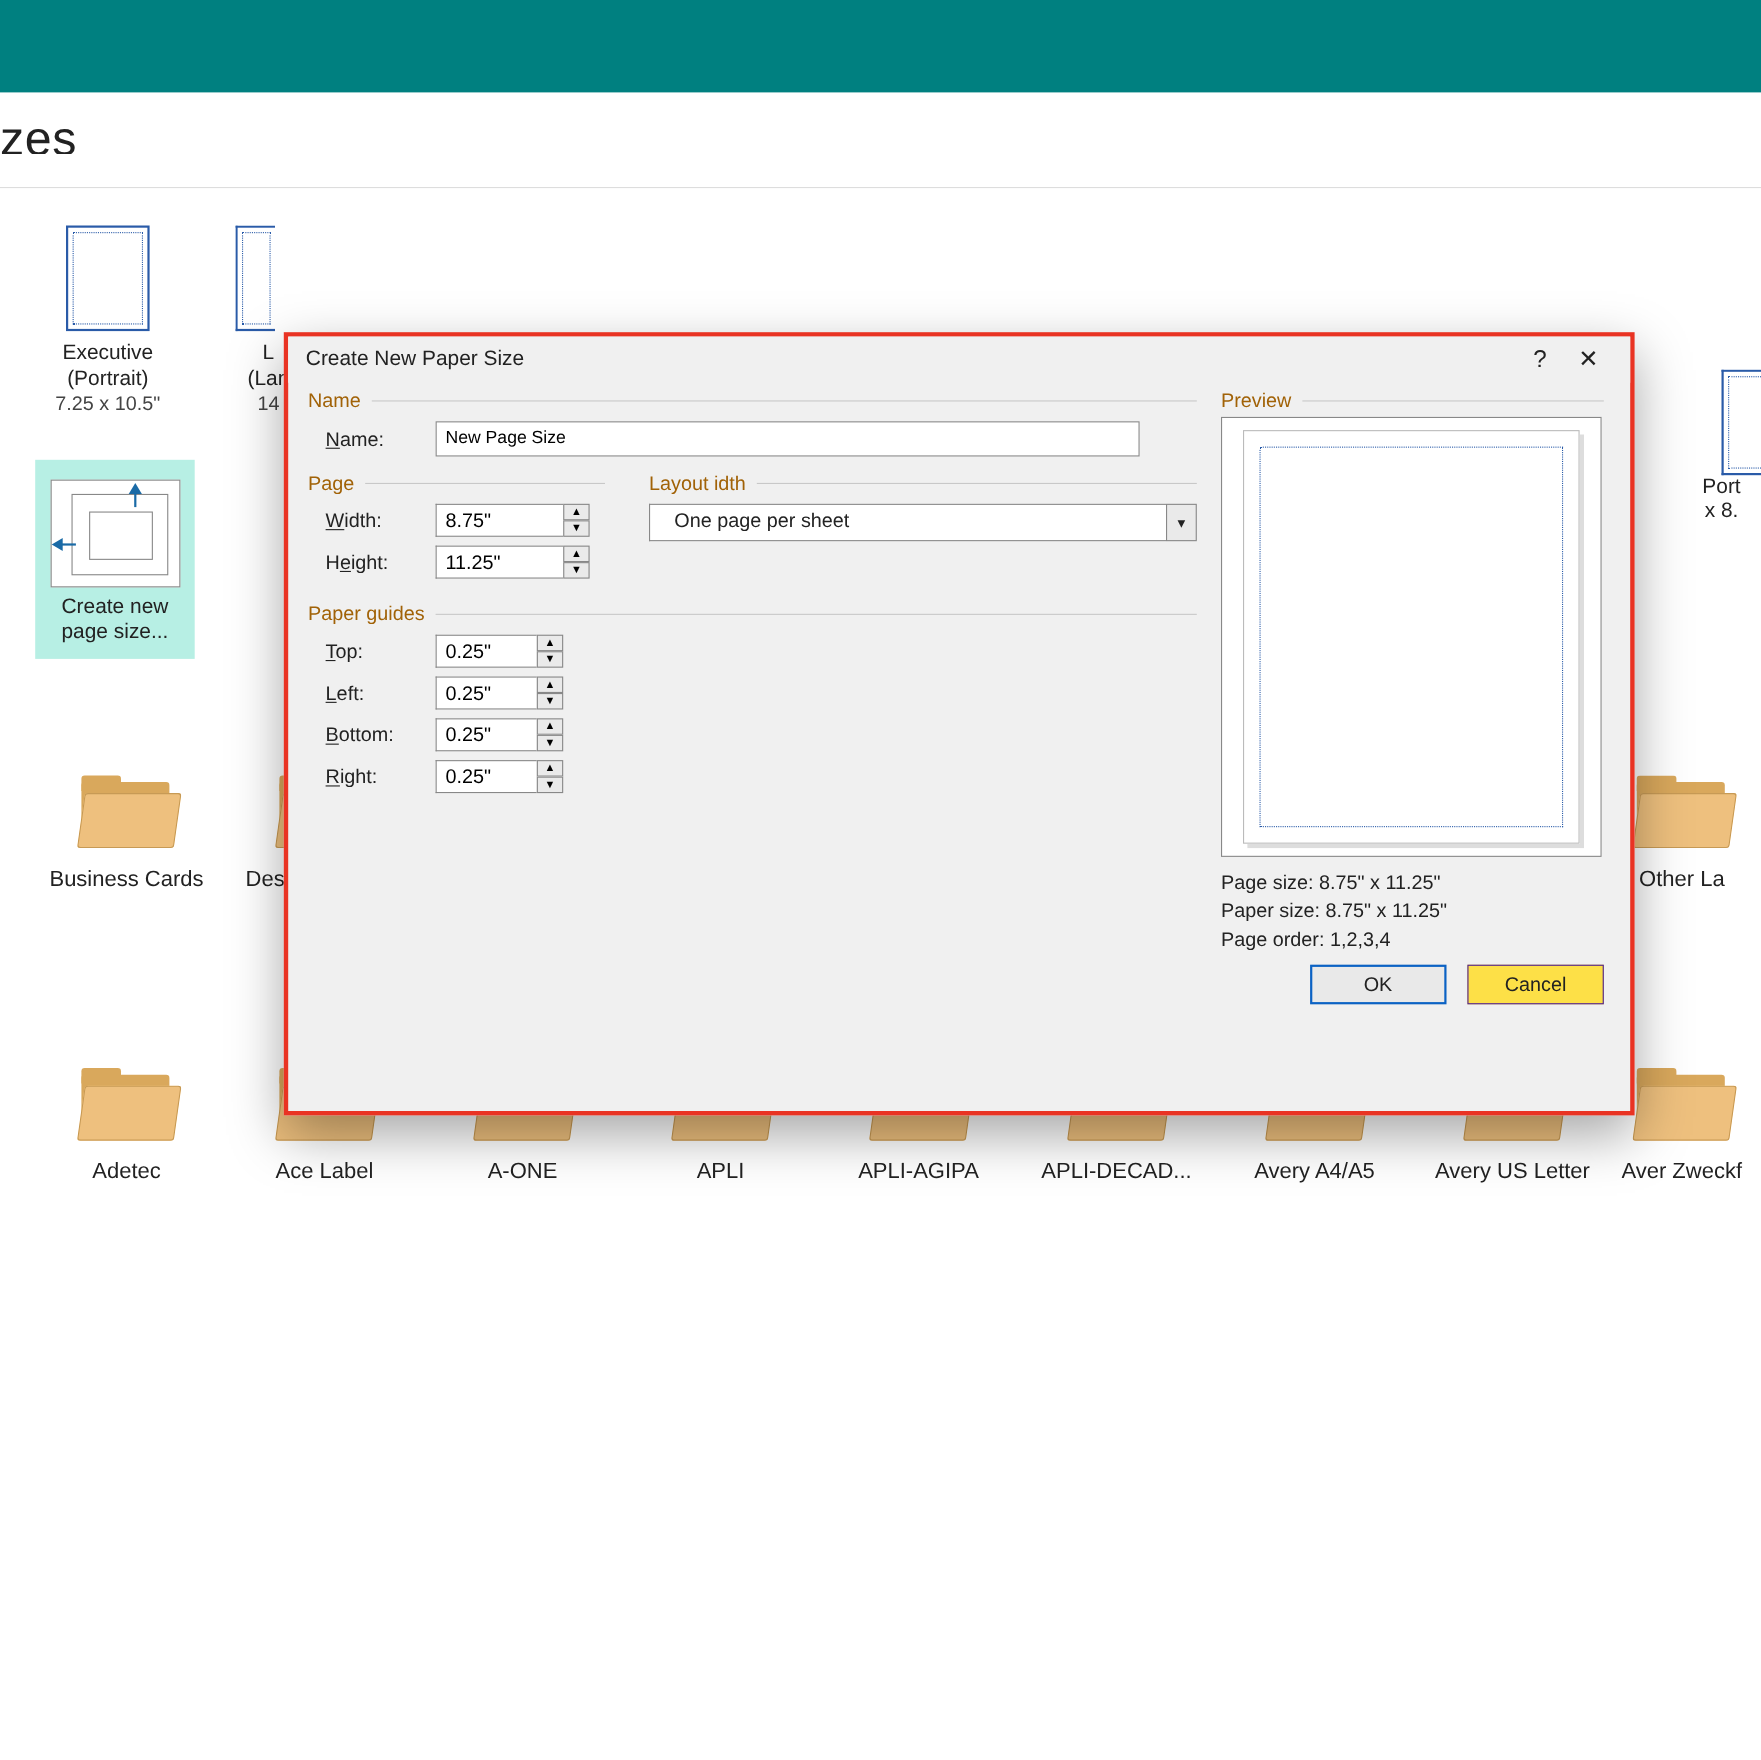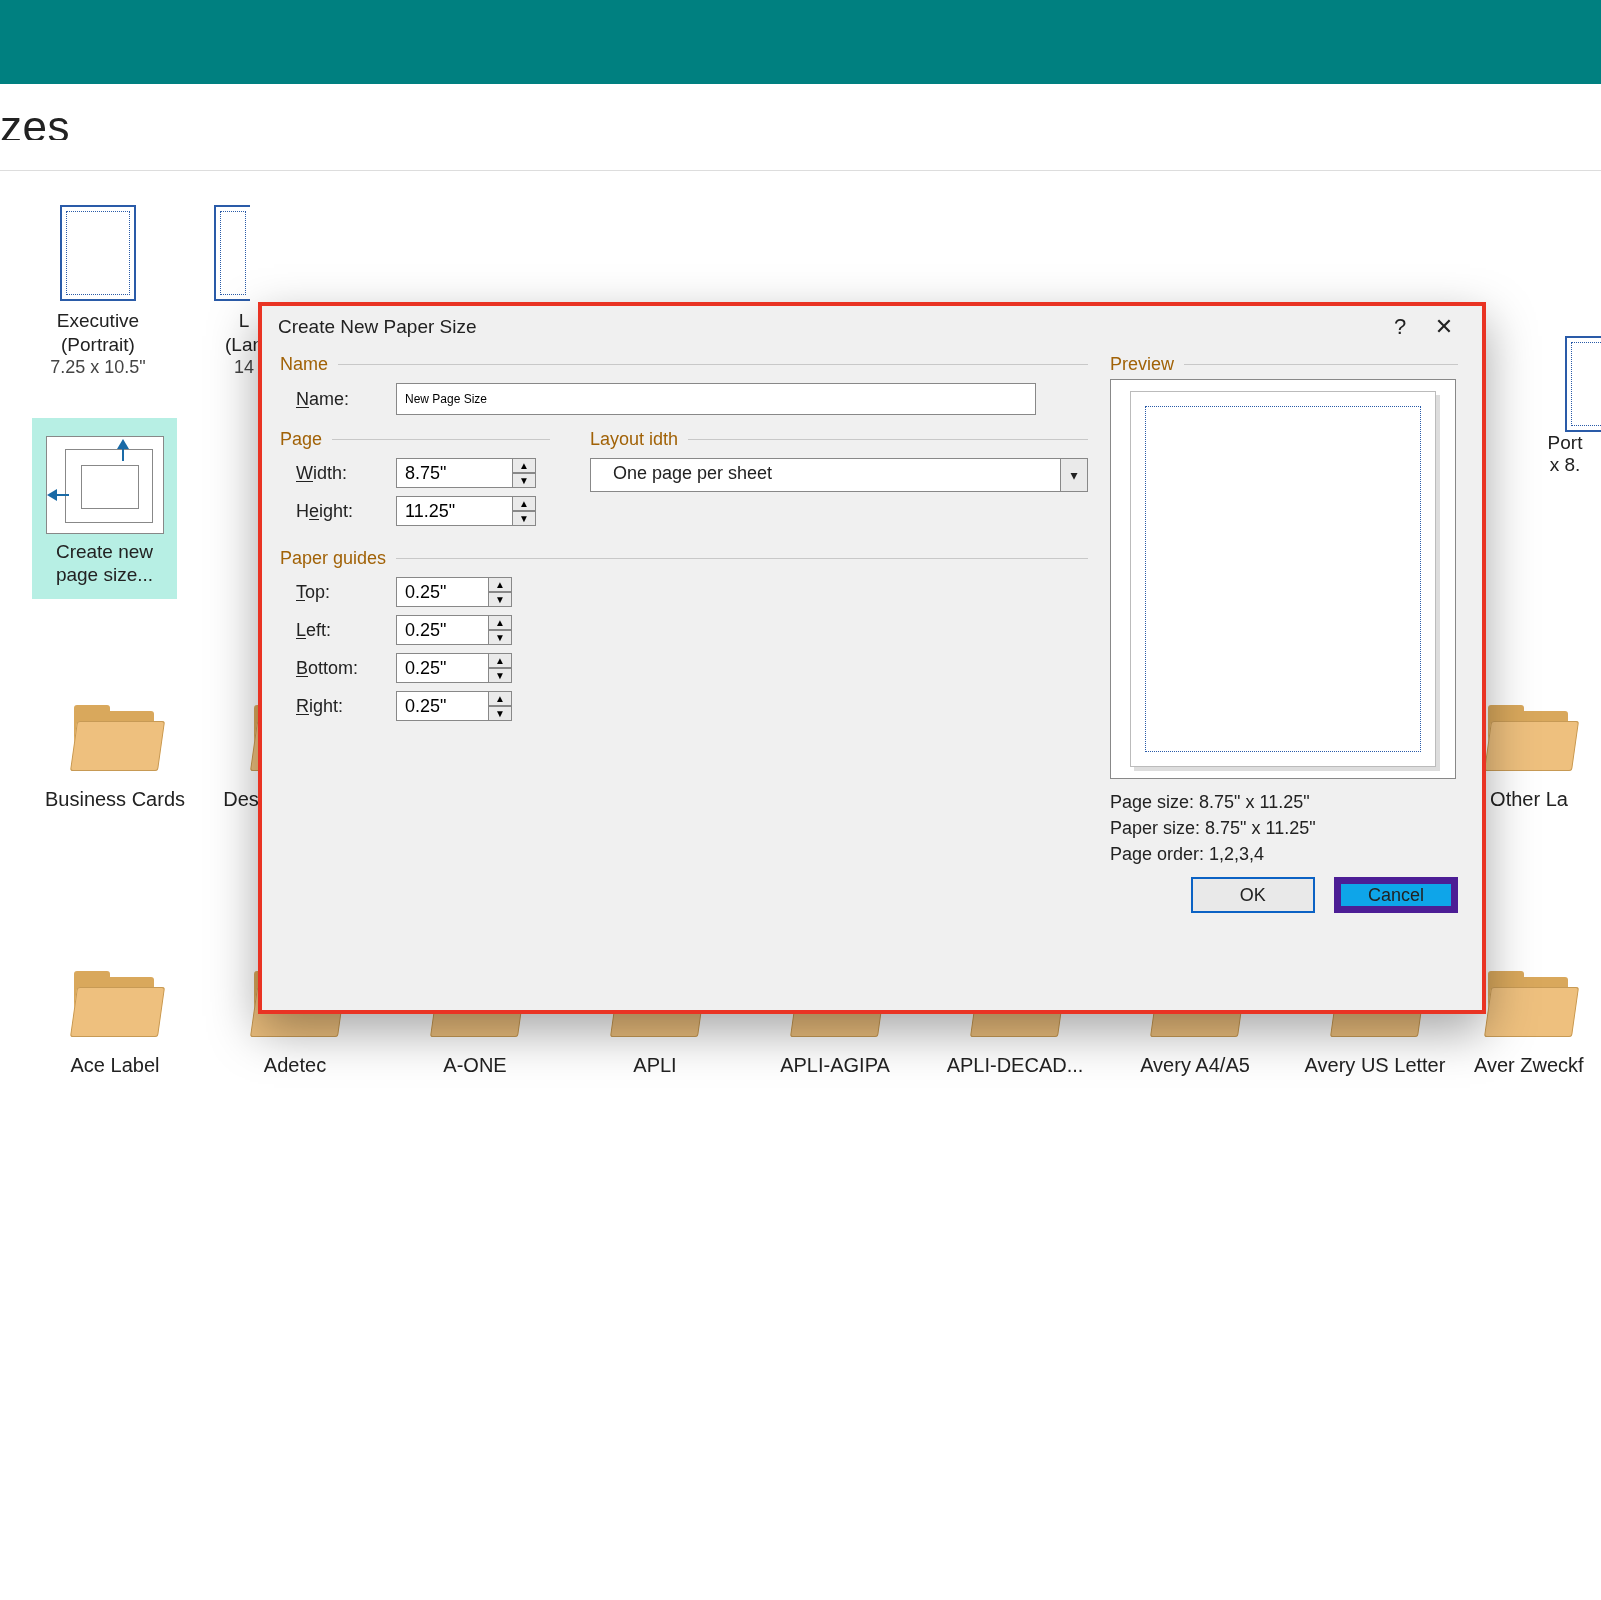--- a/index.html
+++ b/index.html
@@ -46,39 +46,39 @@
 .dlg-left{ flex:1; }
 .dlg-right{ width:356px; }
 
 .fieldset{ position:relative; margin-bottom:14px; }
 .fs-title{ font-size:18px; color:#a16207; position:relative; display:flex; align-items:center; gap:10px; margin-bottom:8px;text-align:center;}
 .fs-title::after{content:""; flex:1; height:1px; background:#c8c8c8;}
 .row{ display:flex; align-items:center; gap:14px; margin:0 0 8px 16px;}
 .row label{ width:86px; font-size:18px;}
 .row.row-wide label{ width:86px;}
 .u{ text-decoration:underline; text-underline-offset:2px;}
-.text-inp{ height:32px; border:1px solid #888; background:#fff; padding:2px 8px; font-size:12px; }
+.text-inp{ height:32px; border:1px solid #888; background:#fff; padding:2px 8px; font-size:16px; }
 .name-inp{ width:640px; }
 .spin{ display:flex; height:30px;}
 .spin input{ width:116px; border:1px solid #888; border-right:none; padding:2px 8px; font-size:18px;}
 .spin .btns{ display:flex; flex-direction:column; width:24px;}
 .spin .btns button{ flex:1; border:1px solid #888; background:#eaeaea; font-size:10px; line-height:1; padding:0;}
 .spin.small input{width:92px;}
 .layout-row{ display:flex; align-items:flex-start; gap:40px;}
 .layout-col .fs-title{ margin-bottom:8px;}
 .select{ height:34px; width:498px; display:flex;}
 .select .sel-text{ flex:1; border:1px solid #888; border-right:none; background:#fff; padding:4px 22px; font-size:18px;}
 .select .sel-btn{ width:28px; border:1px solid #888; background:#eaeaea; display:flex;align-items:center;justify-content:center; font-size:14px;}
 
 .preview-box{ width:346px; height:400px; border:1px solid #888; background:#fff; margin:2px 0 10px; padding:10px; display:flex; align-items:center; justify-content:center;}
 .pv-outer{ width:306px; height:376px; border:1px solid #bbb; position:relative; box-shadow:4px 4px 0 #ddd;}
 .pv-margin{ position:absolute; inset:14px; border:1px dotted #2a5ba8;}
 .pv-info{ font-size:18px; line-height:1.45;}
 .dlg-buttons{ text-align:right; margin-top:10px;}
-.btn{ display:inline-flex; align-items:center; justify-content:center; width:124px; height:36px; font-size:18px; border:7px solid #4c1d95; background:#0ea5e9; margin-left:14px;}
+.btn{ display:inline-flex; align-items:center; justify-content:center; width:124px; height:36px; font-size:18px; border:1px solid #4c1d95; background:#fde047; margin-left:14px;}
 .btn.primary{ border:2px solid #0b62c4; background:#e9e9e9;}
 
 .abs { position:absolute; }
 </style>
 </head>
 <body>
 
 <div class="ribbon-bar"></div>
 
 <div class="page-title-clip">
@@ -198,29 +198,29 @@
     </div>
 </div>
 
 <div class="folder-row" style="margin-top:120px;">
   <div class="folder-item">
       <div class="folder-icon">
         <div class="folder-tab"></div>
         <div class="folder-back"></div>
         <div class="folder-front"></div>
       </div>
+      <div class="flabel">Adetec</div>
+    </div>
+  <div class="folder-item">
+      <div class="folder-icon">
+        <div class="folder-tab"></div>
+        <div class="folder-back"></div>
+        <div class="folder-front"></div>
+      </div>
       <div class="flabel">Ace Label</div>
-    </div>
-  <div class="folder-item">
-      <div class="folder-icon">
-        <div class="folder-tab"></div>
-        <div class="folder-back"></div>
-        <div class="folder-front"></div>
-      </div>
-      <div class="flabel">Adetec</div>
     </div>
   <div class="folder-item">
       <div class="folder-icon">
         <div class="folder-tab"></div>
         <div class="folder-back"></div>
         <div class="folder-front"></div>
       </div>
       <div class="flabel">A-ONE</div>
     </div>
   <div class="folder-item">

